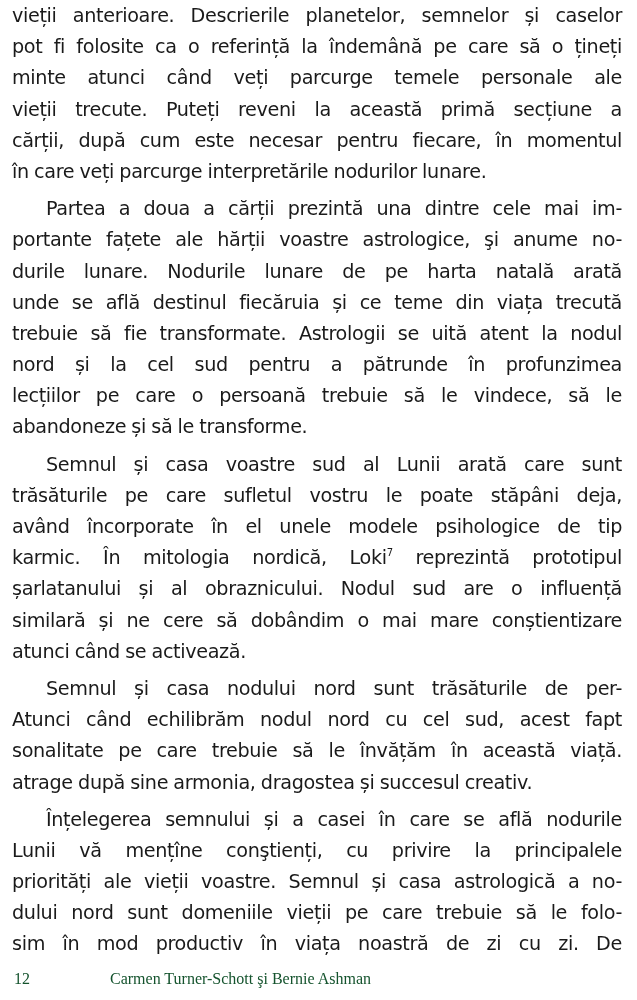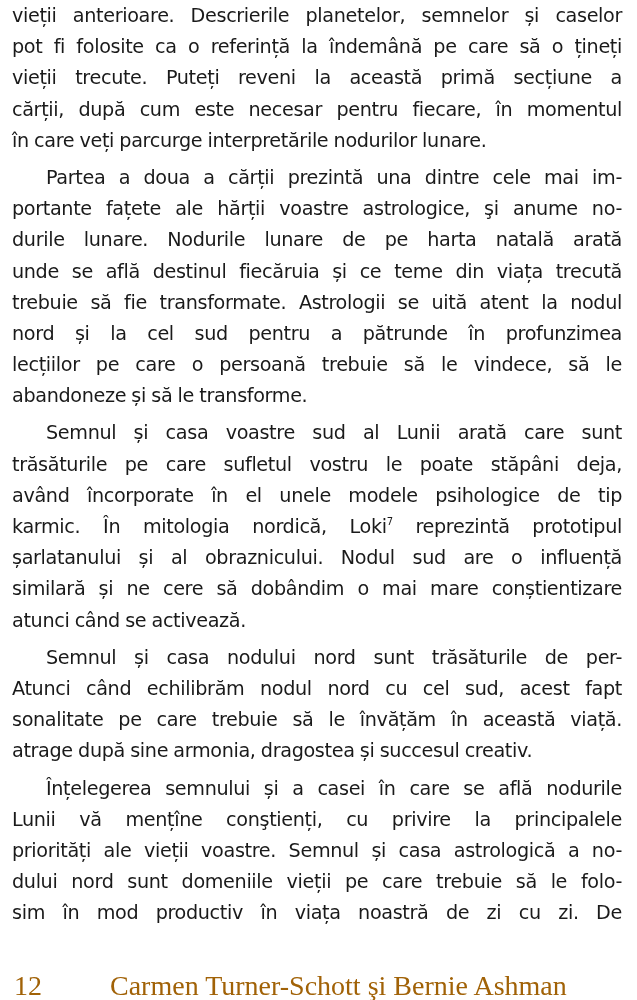--- a/index.html
+++ b/index.html
@@ -21,34 +21,35 @@
     text-align: justify; text-align-last: justify;
     overflow: visible;
   }
   .line.last { text-align-last: left; }
   .line.indent { padding-left: 34px; }
   .para-gap { display: block; height: 6px; }
   sup { font-size: 10px; vertical-align: 8px; line-height: 0; }
   .footer {
     position: absolute; left: 12px; top: 970px; width: 610px; height: 28px;
     font-family: "Liberation Serif", "DejaVu Serif", serif;
-    font-size: 28px; color: #a16207;
+    font-size: 16px; color: #14532d;
   }
   .footer .page-num { position: absolute; left: 2px; top: 0; }
   .footer .running-head { position: absolute; left: 98px; top: 0; text-align: center; }
 </style>
 </head>
 <body>
 
 <div class="page">
   <div class="text-block">
 
     <div>
       <span class="line">vieții anterioare. Descrierile planetelor, semnelor și caselor</span>
       <span class="line">pot fi folosite ca o referință la îndemână pe care să o țineți</span>
+      <span class="line">minte atunci când veți parcurge temele personale ale</span>
       <span class="line">vieții trecute. Puteți reveni la această primă secțiune a</span>
       <span class="line">cărții, după cum este necesar pentru fiecare, în momentul</span>
       <span class="line last">în care veți parcurge interpretările nodurilor lunare.</span>
     </div>
     <span class="para-gap"></span>
 
     <div>
       <span class="line indent">Partea a doua a cărții prezintă una dintre cele mai im-</span>
       <span class="line">portante fațete ale hărții voastre astrologice, şi anume no-</span>
       <span class="line">durile lunare. Nodurile lunare de pe harta natală arată</span>

